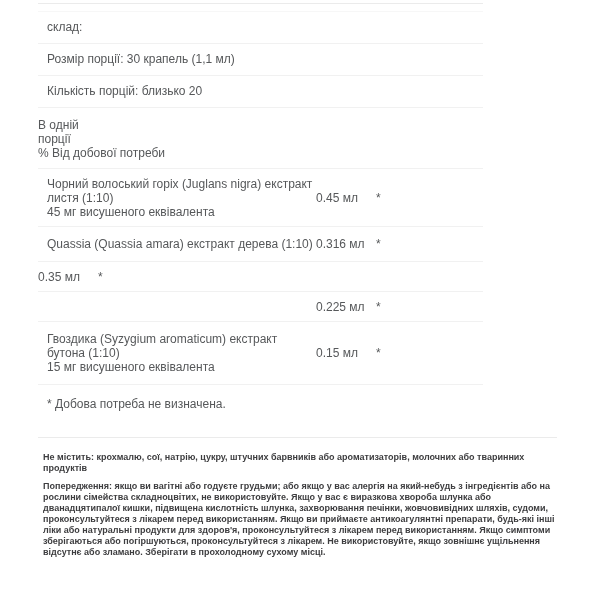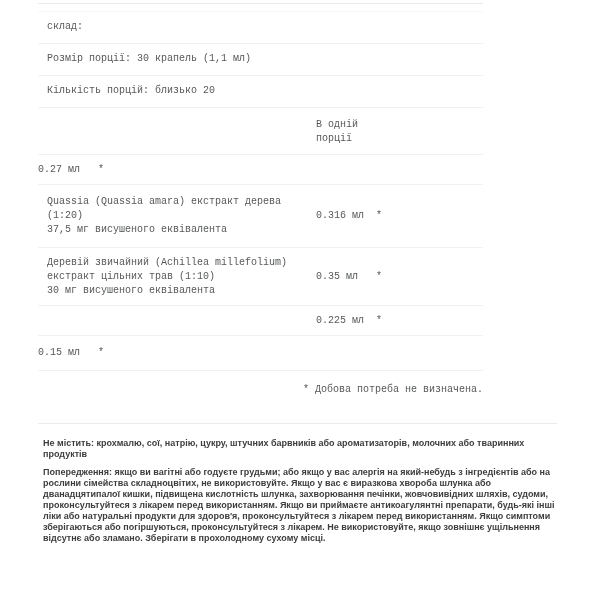--- a/index.html
+++ b/index.html
@@ -10,23 +10,22 @@
   body {
     width: 600px;
     height: 600px;
     font-family: "Liberation Sans", sans-serif;
     color: #56585a;
     overflow: hidden;
   }
   .facts-table {
     margin: 3px 0 0 38px;
     width: 445px;
-    font-size: 10px;
+    font-size: 12px;
     line-height: 14px;
-    font-family: Liberation Mono, monospace;
   }
   .cut-line-1 {
     height: 1px;
     background: #ebebeb;
   }
   .cut-line-2 {
     height: 1px;
     background: #f7f7f7;
     margin-top: 7px;
   }
@@ -38,27 +37,26 @@
   .row.top-align { align-items: flex-start; }
   .c-name {
     width: 278px;
     box-sizing: border-box;
     padding-left: 9px;
   }
   .c-amt { width: 60px; }
   .c-dv  { flex: 1; }
   .simple-row { padding: 8px 0 9px; }
   .simple-row .c-full { padding-left: 9px; }
-  .header-row { padding: 10px 0 8px; }
+  .header-row { padding: 10px 0 8px; flex-direction: column; }
   .ing-row-3 { padding: 8px 0 7px; }
   .ing-row-2 { padding: 10px 0 10px; }
   .footnote-row {
     padding: 12px 0 26px;
     border-bottom: none;
-    justify-content: flex-end;
   }
   .footnote-row .c-full { padding-left: 9px; }
   .equiv { display: block; }
   .section-divider {
     margin-left: 38px;
     width: 519px;
     height: 1px;
     background: #ebebeb;
   }
   .info-block {
@@ -88,53 +86,57 @@
     <div class="c-full">Розмір порції: 30 крапель (1,1 мл)</div>
   </div>
 
   <div class="row simple-row">
     <div class="c-full">Кількість порцій: близько 20</div>
   </div>
 
   <div class="row header-row top-align">
     <div class="c-name"></div>
     <div class="c-amt">В одній порції</div>
+    <div class="c-dv">% Від добової потреби</div>
   </div>
 
   <div class="row ing-row-3">
-    <div class="c-amt">0.27 мл</div>
+    <div class="c-name">
+      <span>Чорний волоський горіх (Juglans nigra) екстракт листя (1:10)</span>
+      <span class="equiv">45 мг висушеного еквівалента</span>
+    </div>
+    <div class="c-amt">0.45 мл</div>
     <div class="c-dv">*</div>
   </div>
 
   <div class="row ing-row-2">
     <div class="c-name">
-      <span>Quassia (Quassia amara) екстракт дерева (1:20)</span>
-      <span class="equiv">37,5 мг висушеного еквівалента</span>
+      <span>Quassia (Quassia amara) екстракт дерева (1:10)</span>
     </div>
     <div class="c-amt">0.316 мл</div>
     <div class="c-dv">*</div>
   </div>
 
   <div class="row ing-row-3">
-    <div class="c-name">
-      <span>Деревій звичайний (Achillea millefolium) екстракт цільних трав (1:10)</span>
-      <span class="equiv">30 мг висушеного еквівалента</span>
-    </div>
     <div class="c-amt">0.35 мл</div>
     <div class="c-dv">*</div>
   </div>
 
   <div class="row ing-row-3">
     <div class="c-name">
     </div>
     <div class="c-amt">0.225 мл</div>
     <div class="c-dv">*</div>
   </div>
 
   <div class="row ing-row-2">
+    <div class="c-name">
+      <span>Гвоздика (Syzygium aromaticum) екстракт бутона (1:10)</span>
+      <span class="equiv">15 мг висушеного еквівалента</span>
+    </div>
     <div class="c-amt">0.15 мл</div>
     <div class="c-dv">*</div>
   </div>
 
   <div class="row footnote-row">
     <div class="c-full">* Добова потреба не визначена.</div>
   </div>
 </div>
 
 <div class="section-divider"></div>

